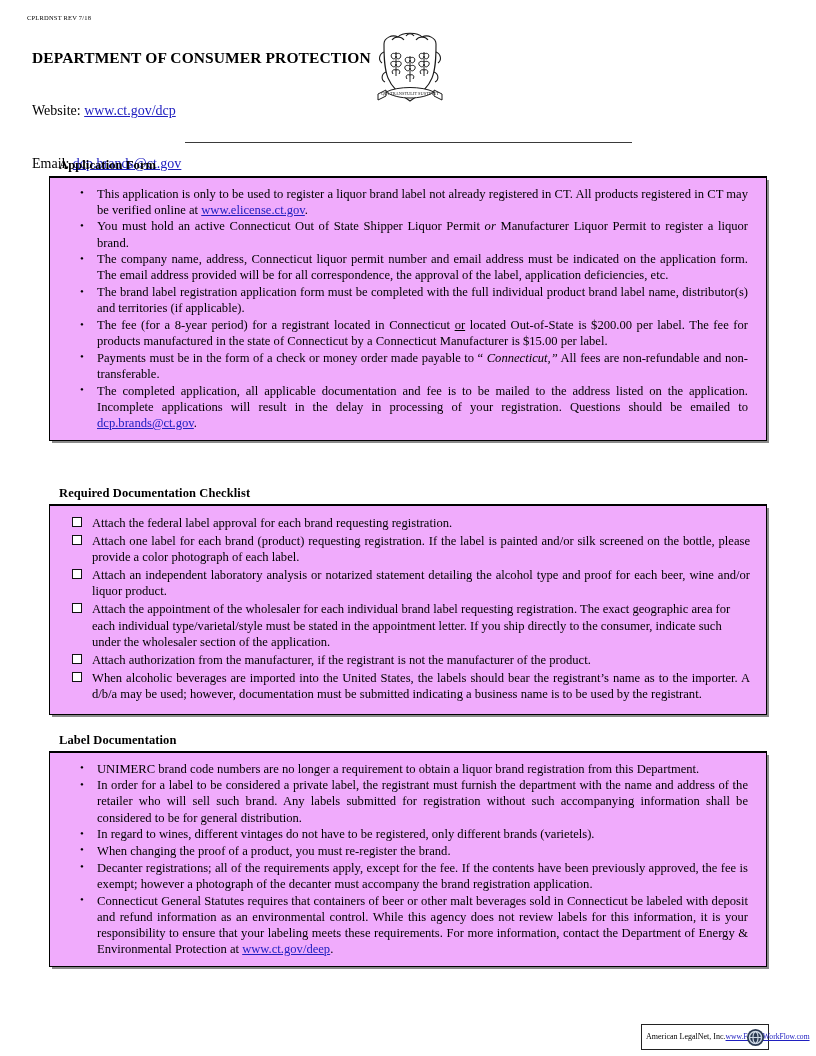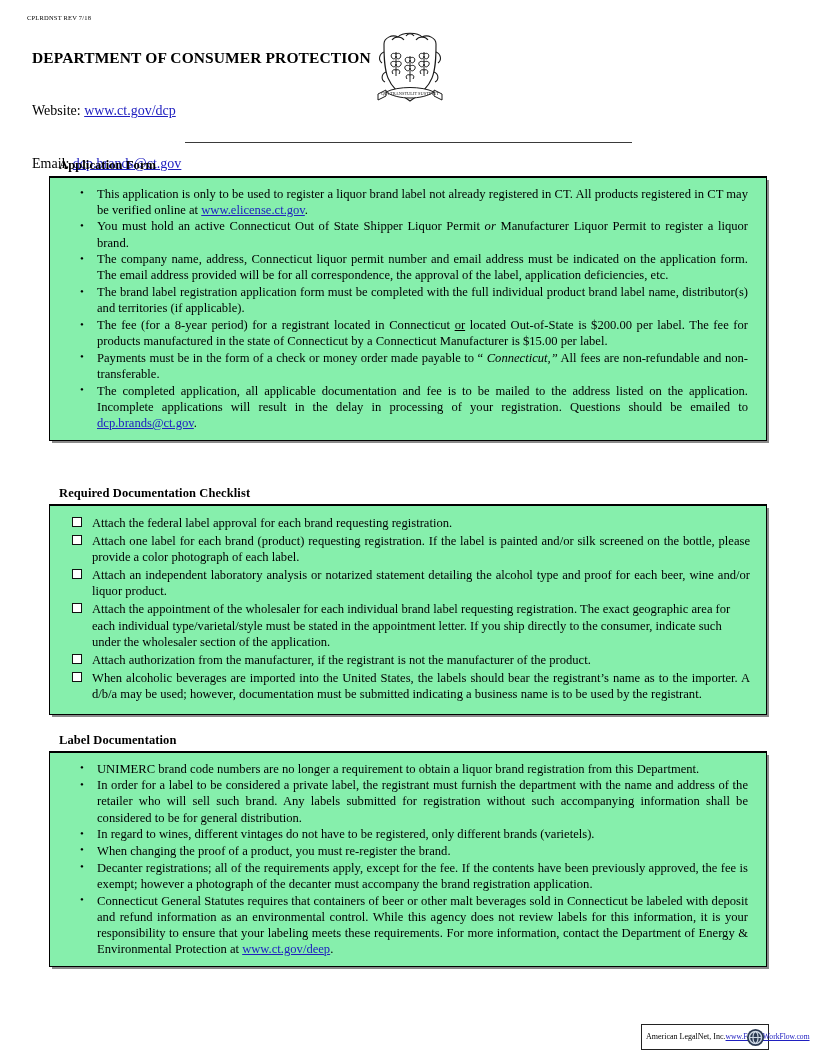--- a/index.html
+++ b/index.html
@@ -93,21 +93,21 @@
     width: 718px;
     box-sizing: border-box;
     line-height: 1.25;
     white-space: nowrap;
   }
   .section-box {
     border: 1.1px solid #000;
     box-sizing: border-box;
     width: 718px;
     box-shadow: 2.5px 2.5px 0 -0.5px #8a8a8a;
-    background: #86efac;
+    background: #f0abfc;
   }
 
   
   ul.bullets {
     list-style: none;
     margin: 0;
     padding: 8px 14px 8px 0;
   }
   ul.bullets > li {
     position: relative;

